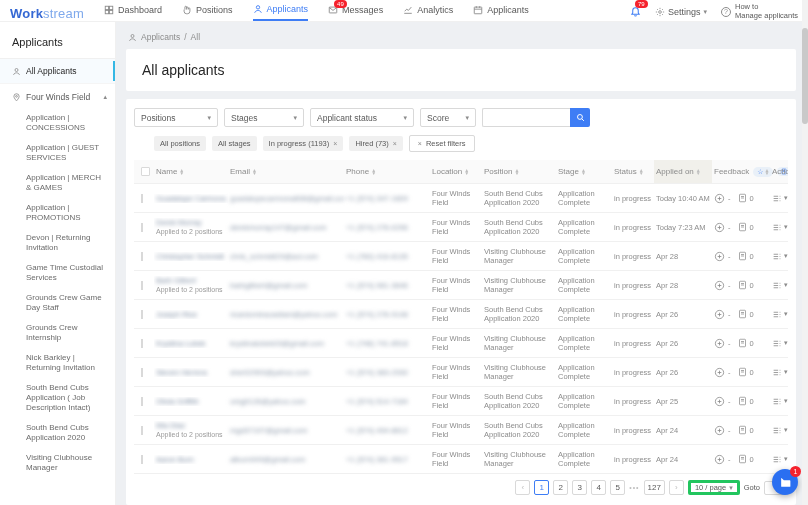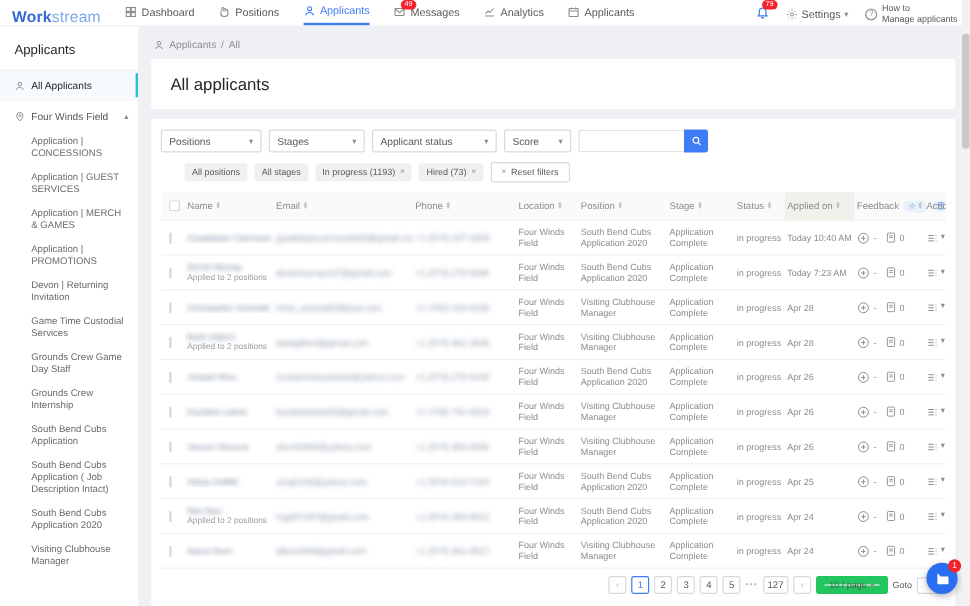--- a/index.html
+++ b/index.html
@@ -96,21 +96,21 @@
   .act-cell { display:flex; align-items:center; gap:2px; cursor:pointer; }
 
   
   .pag { display:flex; align-items:center; justify-content:flex-end; gap:4px; padding:6px 2px 6px; }
   .pbtn { min-width:15px; height:15px; border:1px solid #d9d9d9; border-radius:2px; background:#fff;
     font-size:8px; color:#595959; display:flex; align-items:center; justify-content:center;
     padding:0 3px; cursor:pointer; }
   .pbtn.active { border-color:#3e7df5; color:#3e7df5; }
   .pbtn.nav { color:#bfbfbf; }
   .pell { font-size:7px; color:#bfbfbf; letter-spacing:1px; }
-  .psize { display:flex; align-items:center; gap:3px; border:7px solid #22c55e; border-radius:2px;
+  .psize { display:flex; align-items:center; gap:3px; border:3px solid #22c55e; border-radius:2px;
     height:15px; padding:0 4px; font-size:7.5px; background:#fff; cursor:pointer; }
   .goto { font-size:7.5px; color:#595959; }
   .goto-input { width:22px; height:14px; border:1px solid #d9d9d9; border-radius:2px; }
 
   
   .chat-bubble { position:fixed; right:10px; bottom:10px; width:26px; height:26px; border-radius:50%;
     background:#2a6ff1; display:flex; align-items:center; justify-content:center; cursor:pointer;
     box-shadow:0 2px 6px rgba(0,0,0,.3); }
   .chat-badge { position:absolute; top:-3px; right:-3px; background:#f5222d; color:#fff;
     font-size:7px; border-radius:7px; min-width:11px; height:11px; display:flex;
@@ -259,22 +259,22 @@
         <div class="sb-sub">Application | PROMOTIONS</div>
 
         <div class="sb-sub">Devon | Returning Invitation</div>
 
         <div class="sb-sub">Game Time Custodial Services</div>
 
         <div class="sb-sub">Grounds Crew Game Day Staff</div>
 
         <div class="sb-sub">Grounds Crew Internship</div>
 
-
-        <div class="sb-sub">South Bend Cubs Application</div>
+        <div class="sb-sub">Nick Barkley | Returning Invitation</div>
+
 
         <div class="sb-sub">South Bend Cubs Application ( Job Description Intact)</div>
 
         <div class="sb-sub">South Bend Cubs Application 2020</div>
 
         <div class="sb-sub">Visiting Clubhouse Manager</div>
       </div>
   </div>
 
   <div class="main">

